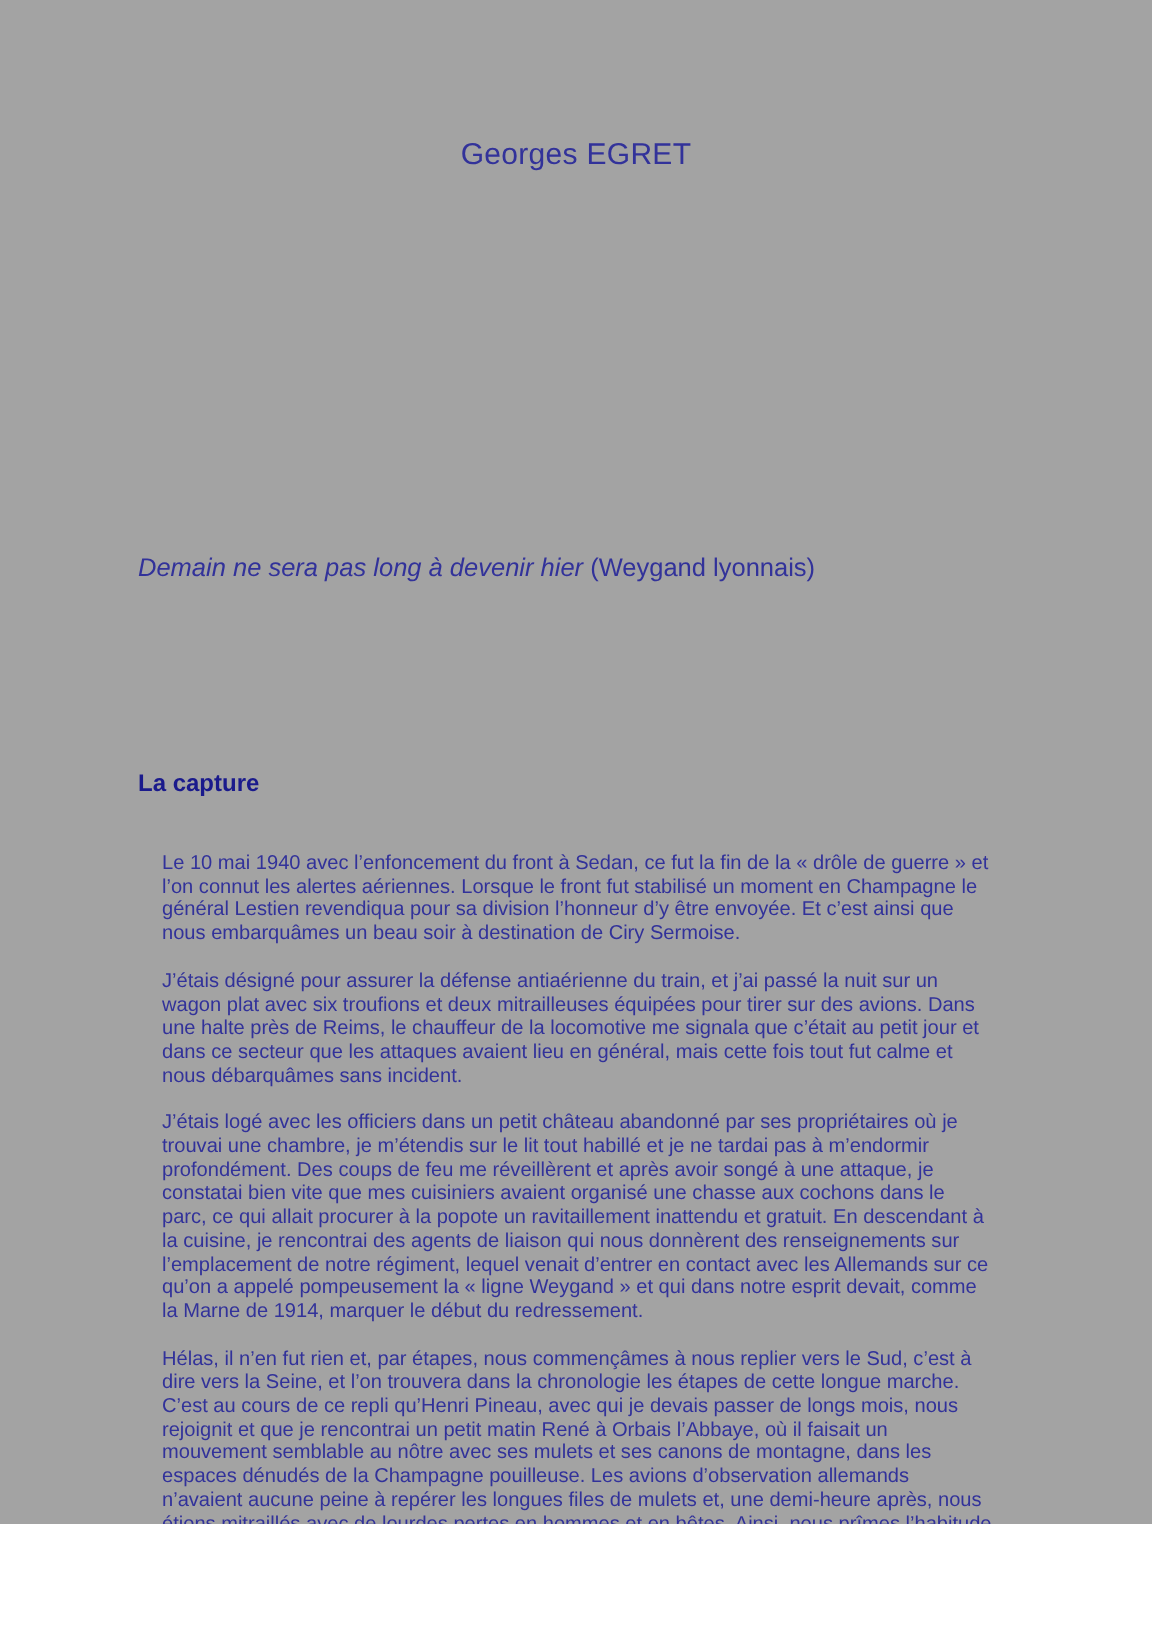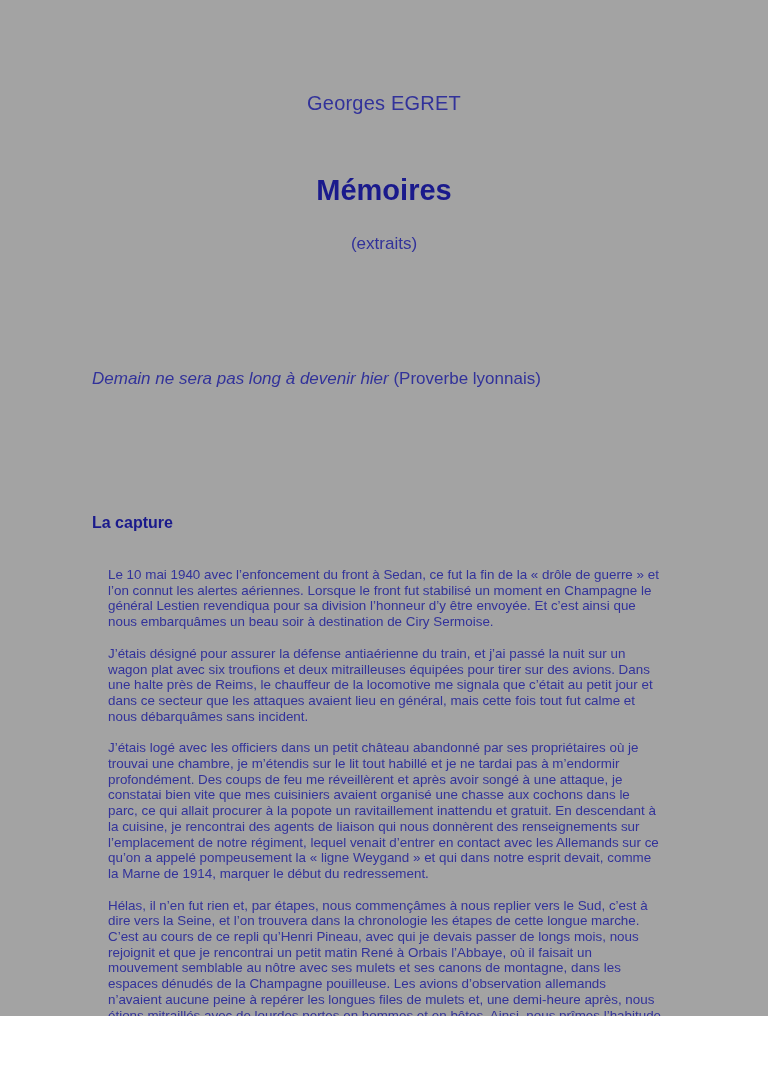--- a/index.html
+++ b/index.html
@@ -71,27 +71,25 @@
     color: #2e2e2e;
   }
 </style>
 </head>
 <body>
 
 <div class="page">
 
   <div class="centered author-line">Georges EGRET</div>
 
-  <div class="centered doc-title">Mémoires</div>
 
-  <div class="centered doc-subtitle">(extraits)</div>
 
 
   <div class="epigraph">
-    <span class="quote">Demain ne sera pas long à devenir hier</span><span> (Proverbe lyonnais)</span>
+    <span class="quote">Demain ne sera pas long à devenir hier</span><span> (Weygand lyonnais)</span>
   </div>
 
   <div class="section-heading">La capture</div>
 
   <div class="body-text">
     <p>Le 10 mai 1940 avec l’enfoncement du front à Sedan, ce fut la fin de la «&nbsp;drôle de guerre&nbsp;» et l’on connut les alertes aériennes. Lorsque le front fut stabilisé un moment en Champagne le général Lestien revendiqua pour sa division l’honneur d’y être envoyée. Et c’est ainsi que nous embarquâmes un beau soir à destination de Ciry Sermoise.</p>
     <p>J’étais désigné pour assurer la défense antiaérienne du train, et j’ai passé la nuit sur un wagon plat avec six troufions et deux mitrailleuses équipées pour tirer sur des avions. Dans une halte près de Reims, le chauffeur de la locomotive me signala que c’était au petit jour et dans ce secteur que les attaques avaient lieu en général, mais cette fois tout fut calme et nous débarquâmes sans incident.</p>
     <p>J’étais logé avec les officiers dans un petit château abandonné par ses propriétaires où je trouvai une chambre, je m’étendis sur le lit tout habillé et je ne tardai pas à m’endormir profondément. Des coups de feu me réveillèrent et après avoir songé à une attaque, je constatai bien vite que mes cuisiniers avaient organisé une chasse aux cochons dans le parc, ce qui allait procurer à la popote un ravitaillement inattendu et gratuit. En descendant à la cuisine, je rencontrai des agents de liaison qui nous donnèrent des renseignements sur l’emplacement de notre régiment, lequel venait d’entrer en contact avec les Allemands sur ce qu’on a appelé pompeusement la «&nbsp;ligne Weygand&nbsp;» et qui dans notre esprit devait, comme la Marne de 1914, marquer le début du redressement.</p>
     <p>Hélas, il n’en fut rien et, par étapes, nous commençâmes à nous replier vers le Sud, c’est à dire vers la Seine, et l’on trouvera dans la chronologie les étapes de cette longue marche. C’est au cours de ce repli qu’Henri Pineau, avec qui je devais passer de longs mois, nous rejoignit et que je rencontrai un petit matin René à Orbais l’Abbaye, où il faisait un mouvement semblable au nôtre avec ses mulets et ses canons de montagne, dans les espaces dénudés de la Champagne pouilleuse. Les avions d’observation allemands n’avaient aucune peine à repérer les longues files de mulets et, une demi-heure après, nous étions mitraillés avec de lourdes pertes en hommes et en bêtes. Ainsi, nous prîmes l’habitude de nous camoufler le jour et de nous déplacer la nuit.</p>
   </div>

